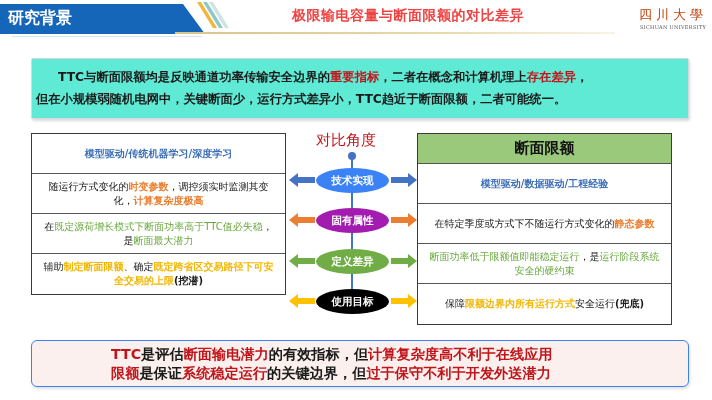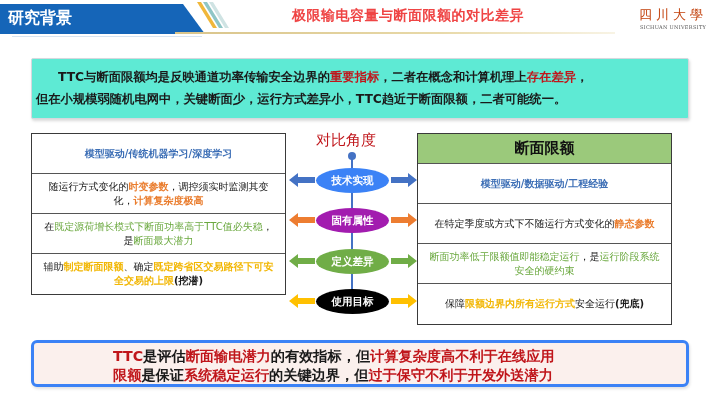--- a/index.html
+++ b/index.html
@@ -46,21 +46,21 @@
 
   
   .center-title { position: absolute; left: 316px; top: 131px; font-size: 15px; font-weight: normal; color: #c0161b; }
   .vline { position: absolute; left: 351px; top: 155px; width: 2px; height: 150px; background: #4472c4; }
   .dot { position: absolute; left: 348px; top: 152px; width: 8px; height: 8px; border-radius: 50%; background: #4472c4; }
   .oval { position: absolute; left: 316px; width: 73px; height: 25px; border-radius: 50%; color: #fff; font-size: 10.5px;
     font-weight: bold; display: flex; align-items: center; justify-content: center; }
   .arrow { position: absolute; width: 26px; height: 14px; }
 
   
-  .bottom { position: absolute; left: 31px; top: 340px; width: 658px; height: 47px; border: 3px solid #3b82f6;
+  .bottom { position: absolute; left: 31px; top: 340px; width: 658px; height: 47px; border: 1px solid #3b82f6;
     background: #fbf0ed; border-radius: 6px; box-shadow: 1px 2px 3px rgba(0,0,0,0.12); }
   .bottom p { font-size: 14.2px; font-weight: bold; line-height: 19px; white-space: nowrap; color: #1a1a1a; }
   .bottom .b1 { padding-left: 79px; margin-top: 4px; }
   .bottom .b2 { padding-left: 79px; }
   .bred { color: #c0161b; }
 </style>
 </head>
 <body>
 
 <div class="hdr-tab"></div>

